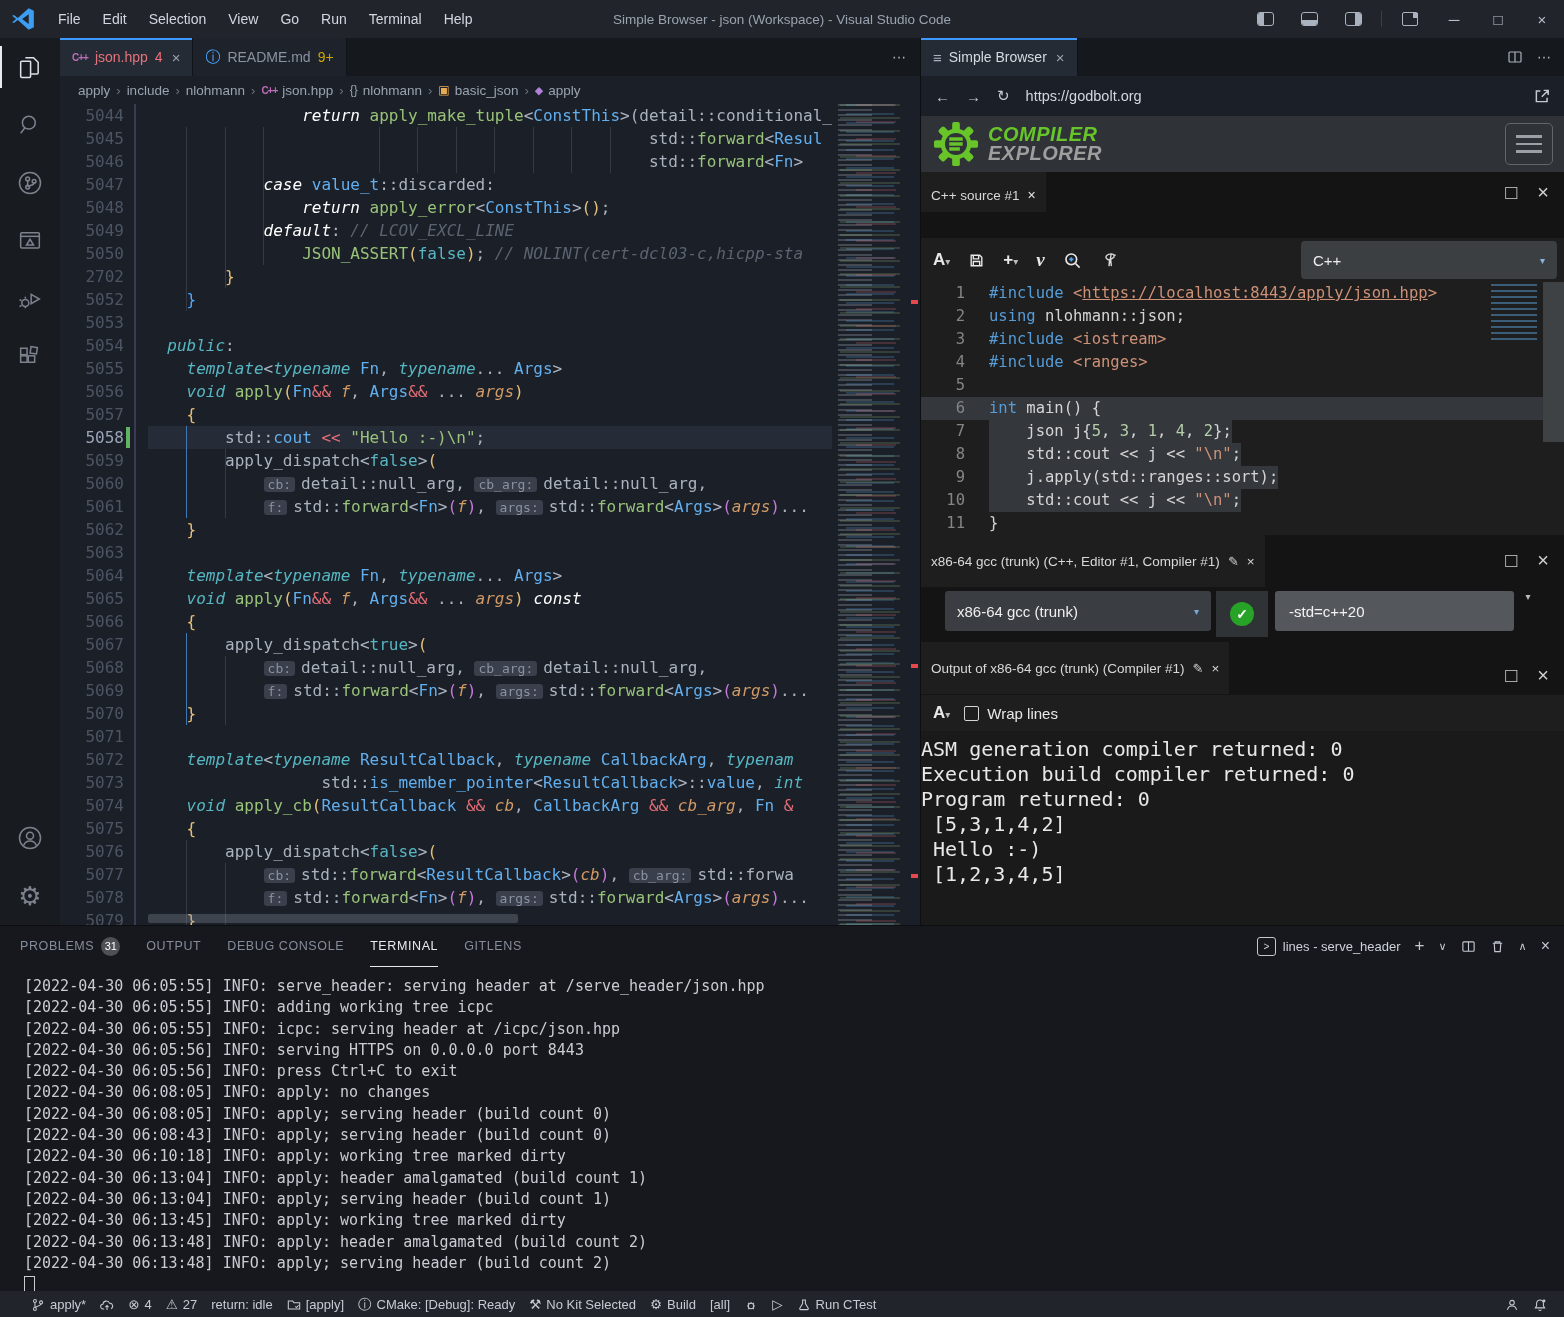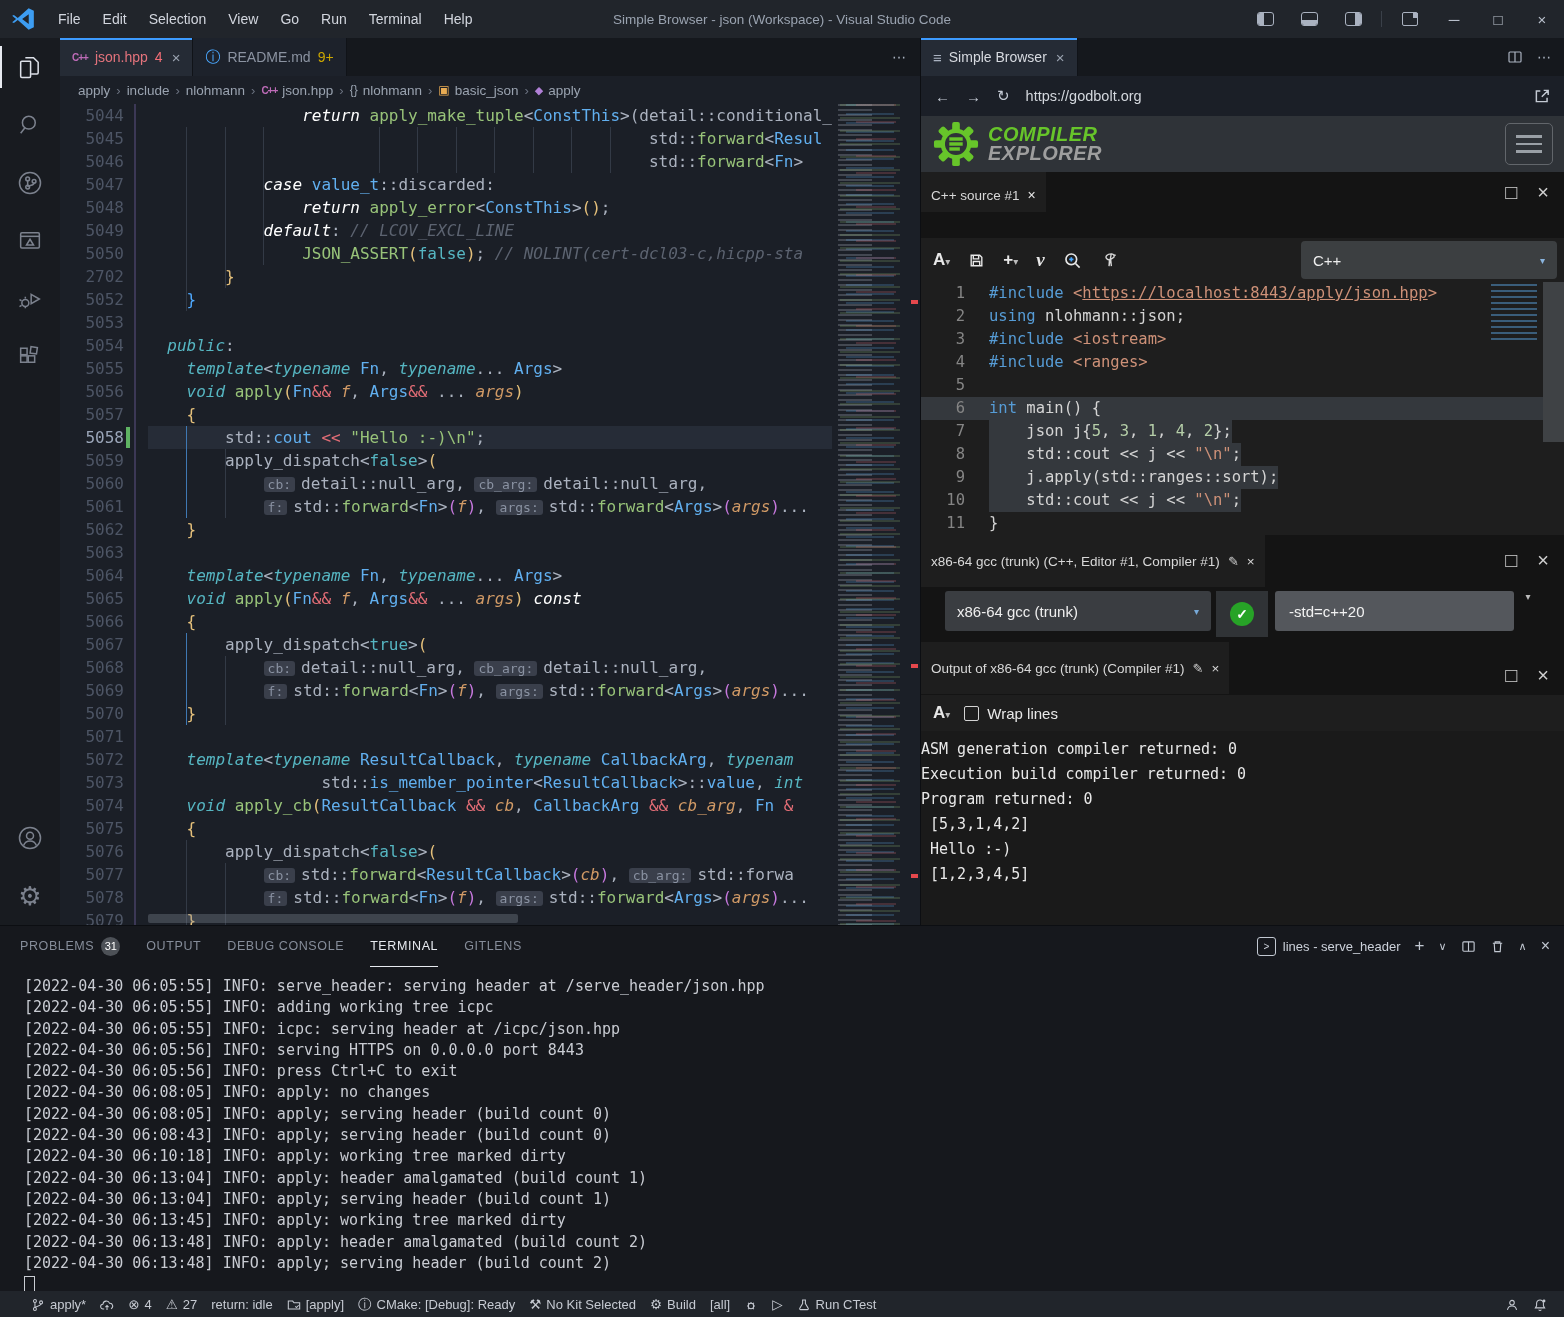--- a/index.html
+++ b/index.html
@@ -118,21 +118,21 @@
   .comp-toolbar{height:50px;background:#141414;display:flex;align-items:flex-start;gap:1px;padding:0 24px;position:relative;}
   .comp-select{width:242px;height:40px;background:#3a3d41;border-radius:3px;display:flex;align-items:center;padding:0 12px;color:#eee;font-size:15px;}
   .comp-select .caret{margin-left:auto;color:#77a9d8;}
   .check-wrap{width:52px;height:46px;background:#303336;display:flex;align-items:center;justify-content:center;margin-left:4px;}
   .check-circle{width:24px;height:24px;border-radius:50%;background:#27a327;color:#fff;display:flex;align-items:center;justify-content:center;font-size:14px;font-weight:700;}
   .opts-input{flex:1;height:40px;background:#54575c;margin-left:6px;border-radius:3px;display:flex;align-items:center;padding:0 14px;color:#f2f2f2;font-size:15px;}
   .comp-caret{width:26px;display:flex;justify-content:center;color:#9aa;}
   .out-tabrow{height:54px;background:#141414;display:flex;align-items:center;}
   .out-toolbar{height:36px;background:#1e1e1e;display:flex;align-items:center;gap:14px;padding:0 12px;color:#e8e8e8;}
   .wrap-box{width:13px;height:13px;border:1.6px solid #d4d4d4;border-radius:2px;}
-  .out-body{flex:1;background:#1a1a1a;padding:6px 17px 0 0;font-family:"DejaVu Sans Mono",monospace;font-size:15px;line-height:25px;color:#e8e8e8;}
+  .out-body{flex:1;background:#1a1a1a;padding:6px 17px 0 0;font-family:"DejaVu Sans Mono",monospace;font-size:20px;line-height:25px;color:#e8e8e8;}
   .out-line{white-space:pre;}
 
   
   .panel{height:365px;background:#16181d;display:flex;flex-direction:column;border-top:1px solid #0c0e12;}
   .panel-head{height:40px;display:flex;align-items:center;padding:0 14px 0 20px;}
   .panel-tabs{display:flex;gap:26px;align-items:center;}
   .ptab{font-size:12.5px;letter-spacing:.6px;color:#868d9a;display:flex;align-items:center;gap:7px;height:40px;}
   .ptab.active{color:#e7eaf0;border-bottom:1.5px solid #e7eaf0;}
   .pbadge{background:#4d5157;color:#fff;border-radius:50%;min-width:19px;height:19px;display:flex;align-items:center;justify-content:center;font-size:11px;letter-spacing:0;}
   .panel-right{margin-left:auto;display:flex;align-items:center;gap:14px;color:#c2c8d2;}

